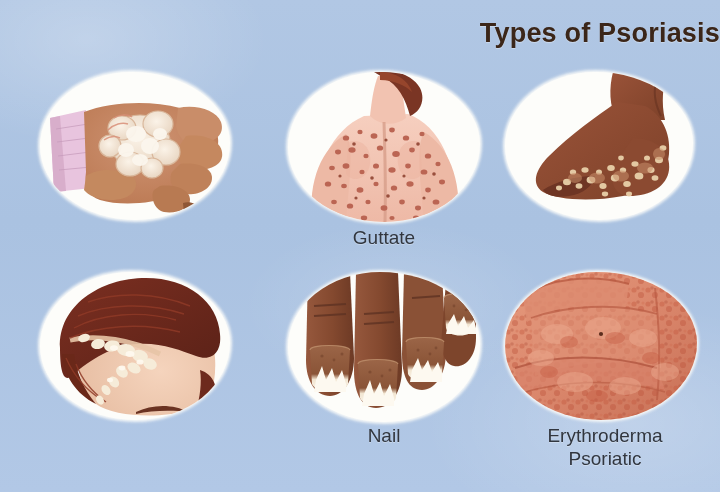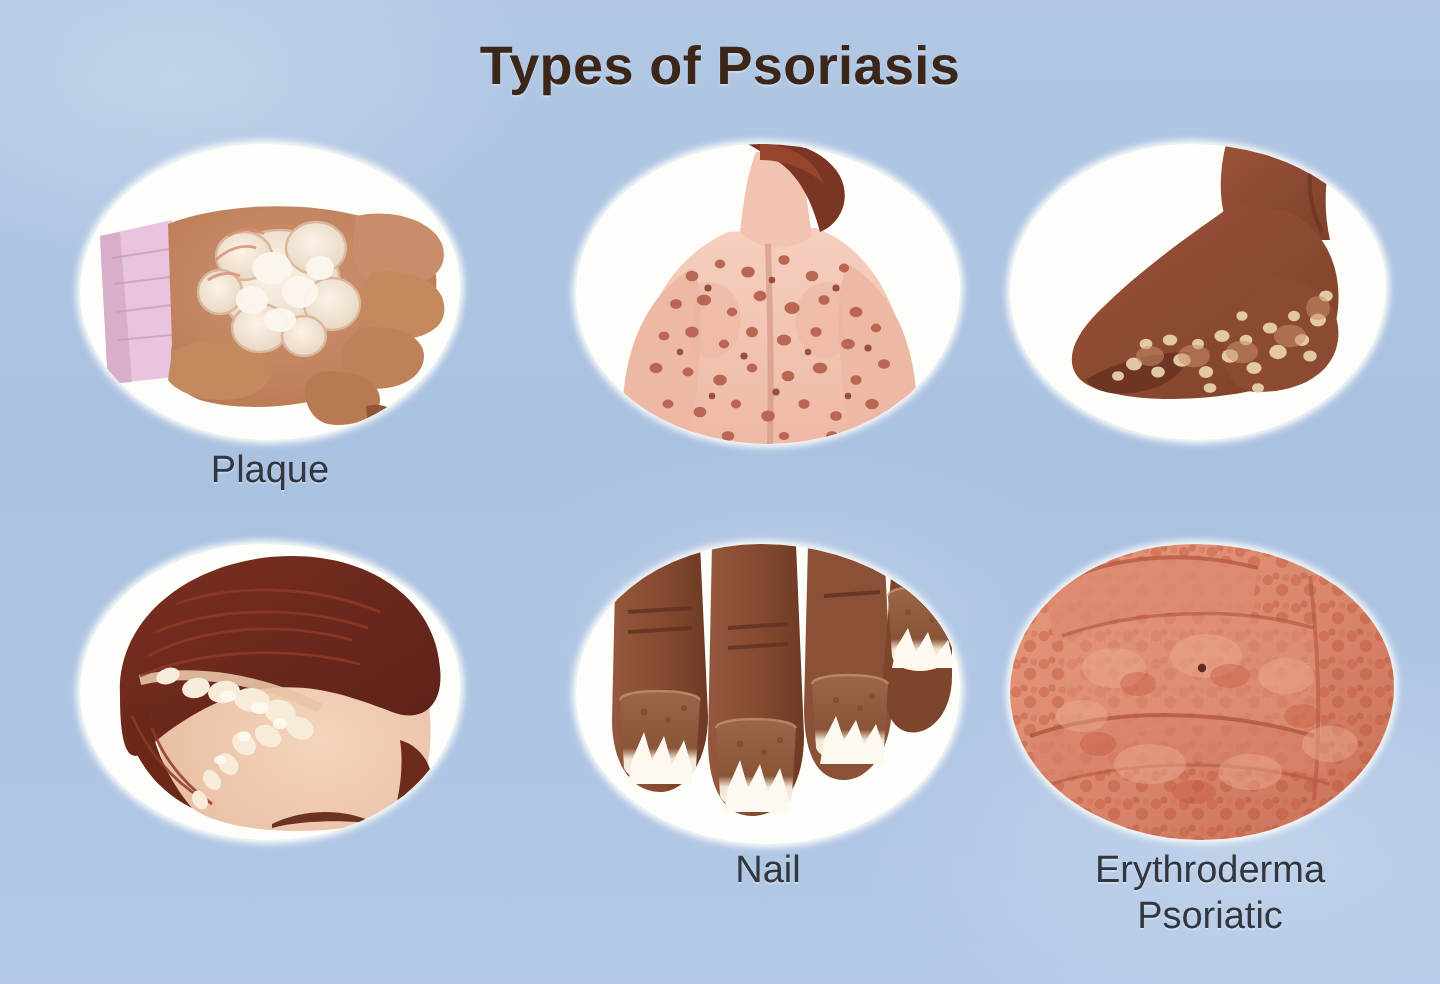--- a/index.html
+++ b/index.html
@@ -11,21 +11,21 @@
   }
   #poster{
     position:relative;width:720px;height:492px;
     background:
       radial-gradient(ellipse 260px 150px at 12% 8%, rgba(255,255,255,.22), rgba(255,255,255,0) 70%),
       radial-gradient(ellipse 300px 170px at 88% 86%, rgba(255,255,255,.20), rgba(255,255,255,0) 70%),
       radial-gradient(ellipse 220px 120px at 55% 62%, rgba(255,255,255,.14), rgba(255,255,255,0) 70%),
       linear-gradient(180deg,#b1c7e4 0%, #aac2e1 45%, #b2c8e6 100%);
   }
   #title{
-    position:absolute;left:0;top:18px;width:720px;text-align:center;
+    position:absolute;left:0;top:18px;width:720px;text-align:right;
     font-size:27px;font-weight:bold;color:#3b2619;letter-spacing:.2px;
     text-shadow:0 1px 1px rgba(255,255,255,.35);
   }
   .tile{position:absolute;}
   .oval{
     position:absolute;left:0;top:0;width:100%;height:100%;
     background:#fdfdfa;border-radius:48% 52% 50% 50% / 50% 48% 52% 50%;
     overflow:hidden;
     box-shadow:0 0 3px 2px rgba(253,253,250,.9);
   }
@@ -109,21 +109,20 @@
           <ellipse cx="100" cy="88" rx="8" ry="6"></ellipse>
         </g>
         <g fill="none" stroke="#d98f78" stroke-width="1.4" opacity=".85">
           <path d="M68 58 C74 52 82 50 88 52"></path>
           <path d="M64 68 C70 64 76 64 80 66"></path>
           <path d="M74 46 C80 42 88 42 92 45"></path>
         </g>
       </svg>
     </div>
   </div>
-  <div class="caption" id="c-plaque">Plaque</div>
 
   <div class="tile" id="t-guttate">
     <div class="oval">
       <svg class="art" viewBox="0 0 192 150" preserveAspectRatio="none">
         <defs>
           <linearGradient id="gt-skin" x1="0" y1="0" x2="0" y2="1">
             <stop offset="0%" stop-color="#f6cfbf"></stop>
               <stop offset="100%" stop-color="#eeb9a6"></stop>
           </linearGradient>
         </defs>
@@ -193,20 +192,21 @@
           <circle cx="84" cy="106" r="1.8"></circle>
             <circle cx="116" cy="104" r="1.6"></circle>
           <circle cx="146" cy="102" r="1.8"></circle>
             <circle cx="68" cy="126" r="1.6"></circle>
           <circle cx="100" cy="124" r="1.8"></circle>
             <circle cx="136" cy="126" r="1.6"></circle>
         </g>
       </svg>
     </div>
   </div>
+  <div class="caption" id="c-guttate">Guttate</div>
 
   <div class="tile" id="t-pustular">
     <div class="oval">
       <svg class="art" viewBox="0 0 188 148" preserveAspectRatio="none">
         <defs>
           <linearGradient id="pu-skin" x1="0" y1="0" x2="1" y2="1">
             <stop offset="0%" stop-color="#9a5339"></stop>
               <stop offset="100%" stop-color="#7d4129"></stop>
           </linearGradient>
         </defs>

